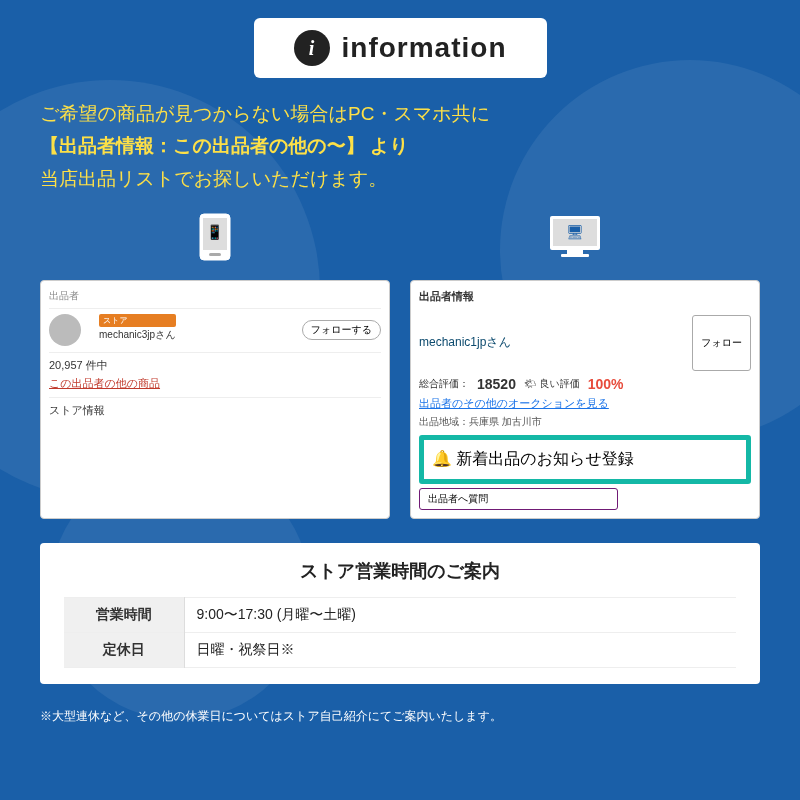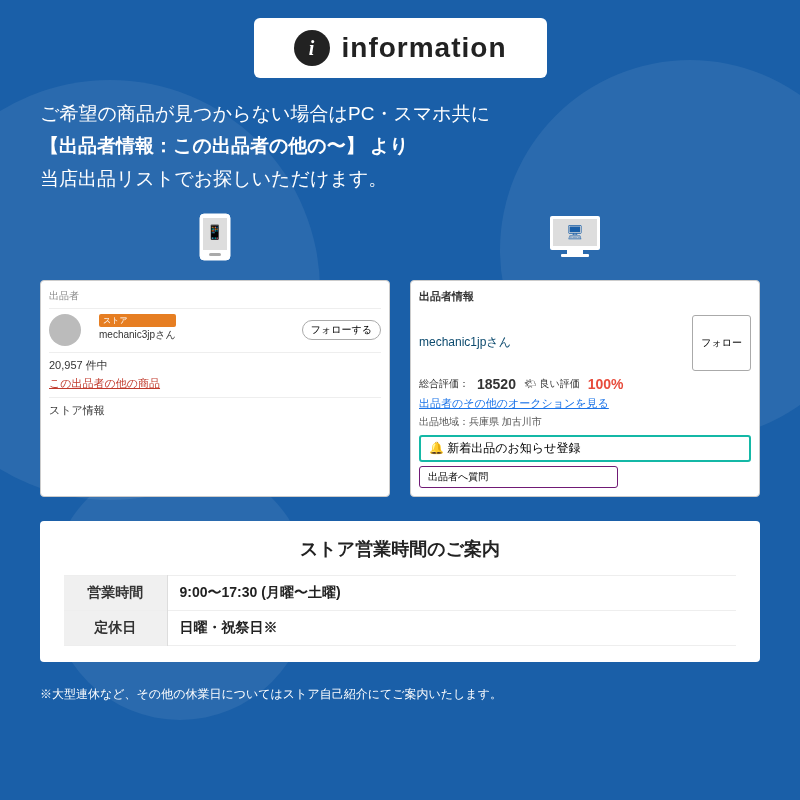--- a/index.html
+++ b/index.html
@@ -76,21 +76,21 @@
     }
     .info-title {
       font-size: 28px;
       font-weight: bold;
       color: #222;
       letter-spacing: 1px;
     }
 
     
     .description {
-      color: #ffffff;
+      color: #fde047;
       font-size: 19px;
       line-height: 1.7;
       text-align: left;
       width: 720px;
       margin-bottom: 18px;
     }
     .description .highlight {
       font-weight: bold;
     }
 
@@ -246,24 +246,24 @@
       color: #1a73e8;
       text-decoration: underline;
       margin-bottom: 4px;
     }
     .location-row {
       font-size: 10px;
       color: #555;
       margin-bottom: 6px;
     }
     .notify-btn {
-      border: 2px solid #14b8a6;
+      border: 5px solid #14b8a6;
       border-radius: 3px;
-      padding: 3px 8px;
-      font-size: 12px;
+      padding: 9px 8px;
+      font-size: 16px;
       background: white;
       display: block;
       margin-bottom: 4px;
       width: 100%;
       text-align: left;
     }
     .question-btn {
       border: 1px solid #701a75;
       border-radius: 3px;
       padding: 3px 8px;
@@ -300,27 +300,27 @@
       border-top: 1px solid #eee;
     }
     .hours-table td {
       padding: 8px 12px;
       font-size: 14px;
     }
     .hours-label {
       background: #f0f0f0;
       font-weight: bold;
       color: #333;
-      width: 103px;
+      width: 120px;
       text-align: center;
       border-right: 1px solid #ddd;
     }
     .hours-value {
       color: #222;
-      font-weight: bold;
+      font-weight: normal;
       padding-left: 24px;
       margin-left: 36px;
     }
 
     .footnote {
       color: white;
       font-size: 12px;
       width: 720px;
       text-align: left;
       margin-top: 8px;

